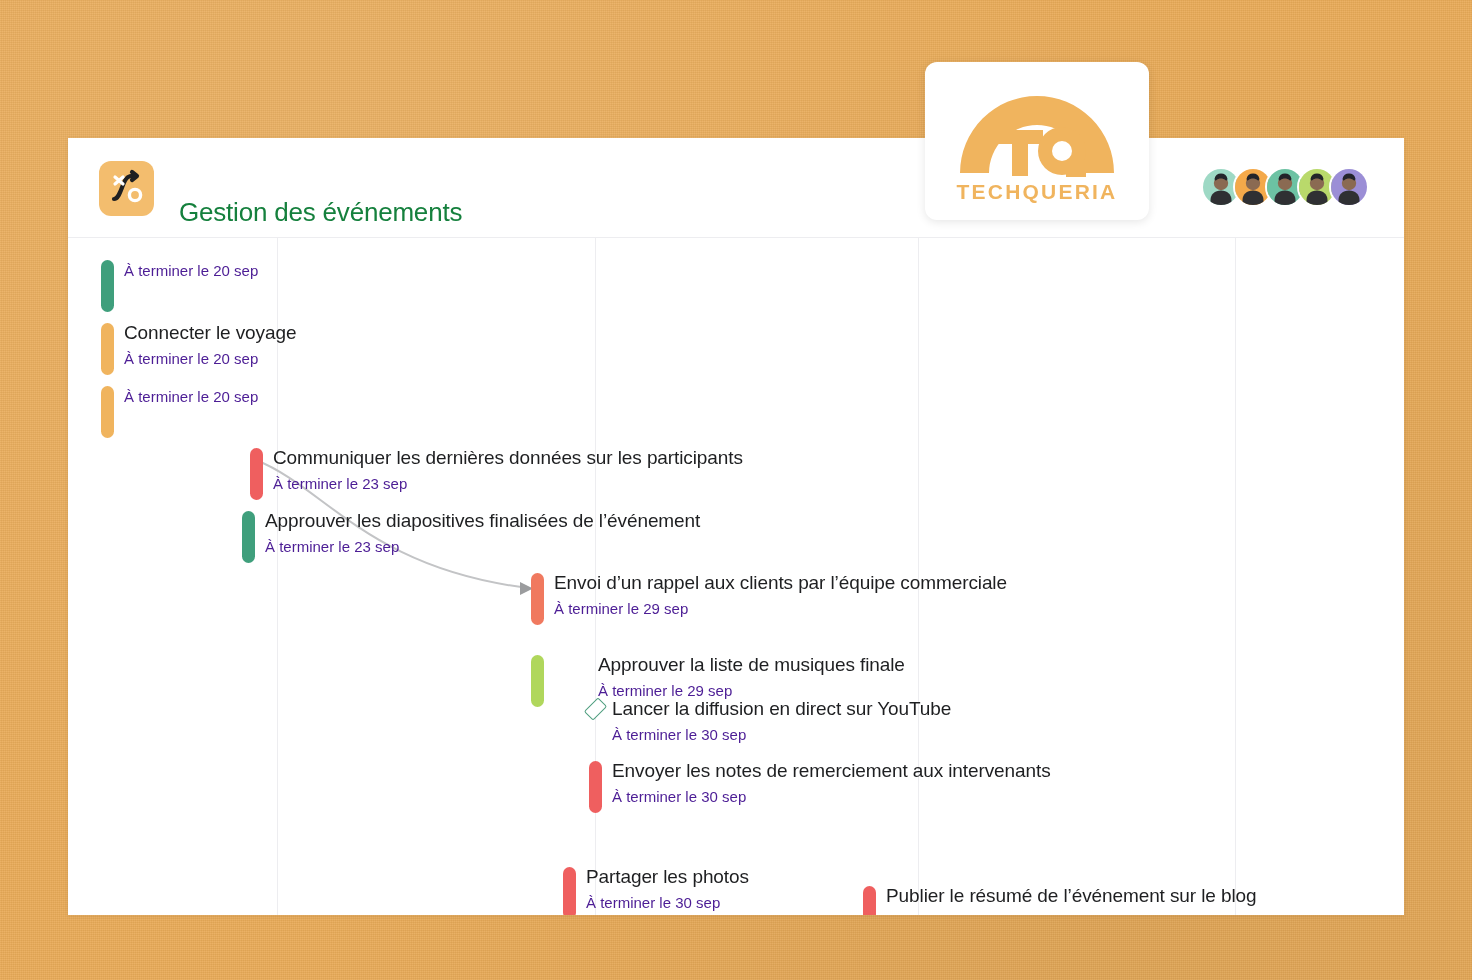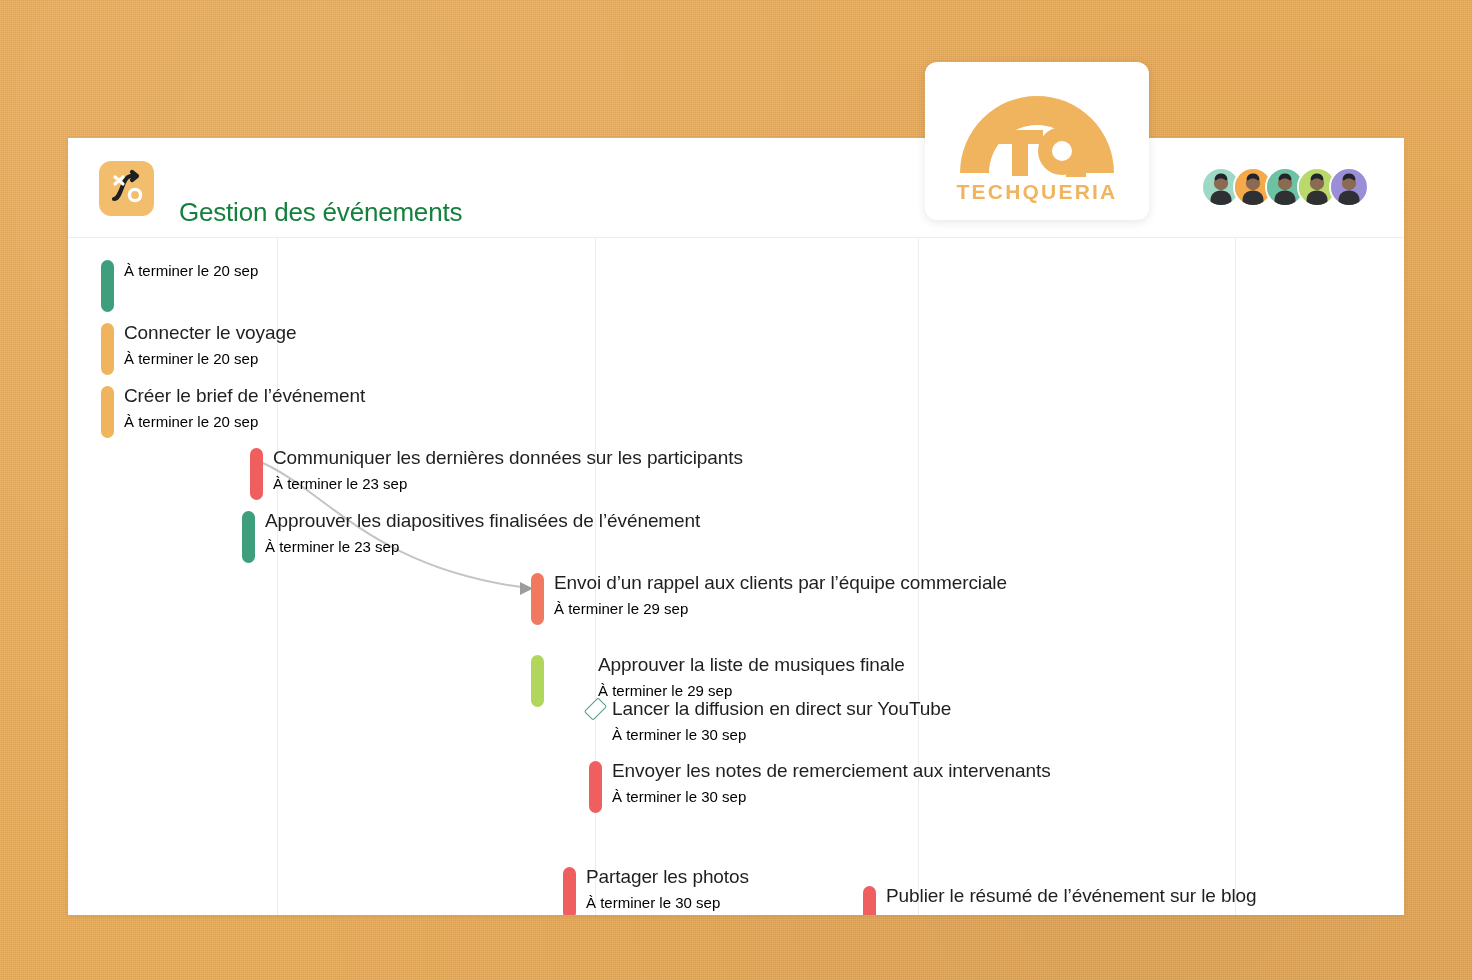--- a/index.html
+++ b/index.html
@@ -184,21 +184,21 @@
     white-space: nowrap;
   }
   .task-name {
     font-size: 19px;
     color: #1e1f21;
     line-height: 25px;
     letter-spacing: -0.1px;
   }
   .task-due {
     font-size: 15px;
-    color: #000000;
+    color: #4c1d95;
     line-height: 22px;
     margin-top: 3px;
   }
 
   
   .logo-card {
     position: absolute;
     left: 925px;
     top: 62px;
     width: 224px;
@@ -301,21 +301,20 @@
         <div class="task-row" style="left: 33px; top: 82px;">
           <div class="task-bar" style="height:52px;background:#f0b45e"></div>
           <div class="task-text">
             <div class="task-name">Connecter le voyage</div>
             <div class="task-due">À terminer le 20 sep</div>
           </div>
         </div>
         <div class="task-row" style="left: 33px; top: 145px;">
           <div class="task-bar" style="height:52px;background:#f0b45e"></div>
           <div class="task-text">
-            <div class="task-name">Créer le brief de l’événement</div>
             <div class="task-due">À terminer le 20 sep</div>
           </div>
         </div>
         <div class="task-row" style="left: 174px; top: 207px; padding-left: 8px;">
           <div class="task-bar" style="height:52px;background:#ef5f5f"></div>
           <div class="task-text">
             <div class="task-name">Communiquer les dernières données sur les participants</div>
             <div class="task-due">À terminer le 23 sep</div>
           </div>
         </div>

